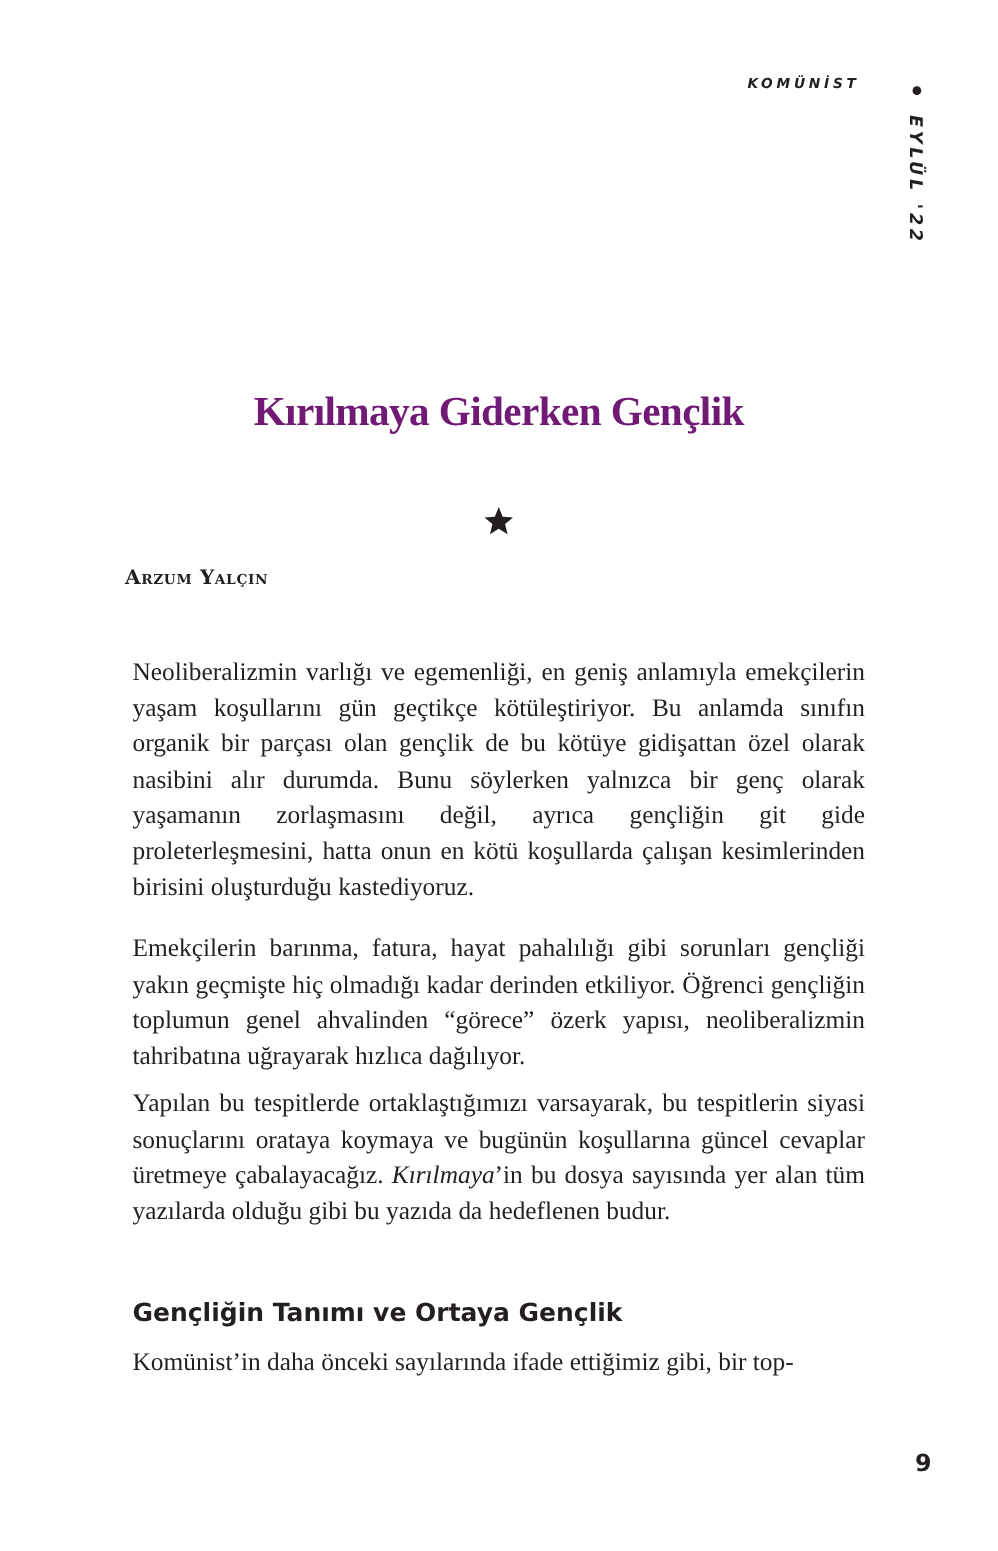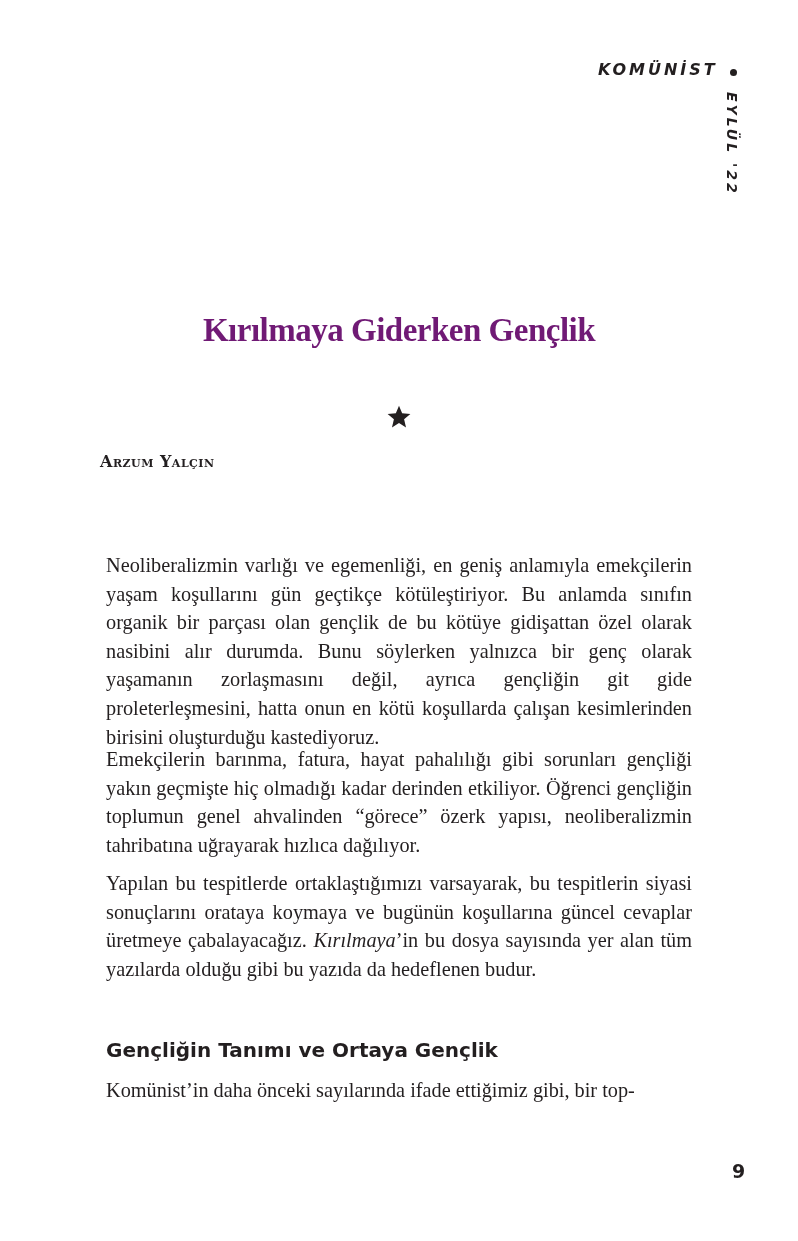--- a/index.html
+++ b/index.html
@@ -1,20 +1,20 @@
 <!DOCTYPE html>
 <html><head>
   <meta charset="utf-8">
   <style>
     html, body { margin: 0; padding: 0; background: #ffffff; }
     body { width: 798px; height: 1241px; position: relative; overflow: hidden; color: #231f20; }
     .masthead {
       position: absolute; left: 598px; top: 60px;
       font-family: "DejaVu Sans", sans-serif; font-weight: bold; font-style: italic;
-      font-size: 16px; letter-spacing: 3px; color: #231f20; white-space: nowrap;
+      font-size: 11px; letter-spacing: 3px; color: #231f20; white-space: nowrap;
     }
     .dot { position: absolute; left: 730px; top: 69px; width: 7px; height: 7px; border-radius: 50%; background: #231f20; }
     .issue-date {
       position: absolute; left: 724px; top: 92px;
       writing-mode: vertical-rl;
       font-family: "DejaVu Sans", sans-serif; font-weight: bold; font-style: italic;
       font-size: 14px; letter-spacing: 3px; color: #231f20; white-space: nowrap;
     }
     .title {
       position: absolute; left: 100px; width: 598px; top: 306px;
@@ -25,21 +25,21 @@
     .author {
       position: absolute; left: 100px; width: 598px; top: 452px; text-align: left;
       font-family: "DejaVu Serif", serif; font-weight: bold; font-size: 16px;
       font-variant: small-caps; letter-spacing: 0.5px; color: #231f20;
     }
     .body-text {
       position: absolute; left: 106px; width: 586px;
       font-family: "Liberation Serif", serif; font-size: 20.3px; line-height: 28.6px;
       text-align: justify; color: #231f20; margin: 0;
     }
-    .p1 { top: 551px; }
+    .p1 { top: 524px; }
     .p2 { top: 745px; }
     .p3 { top: 869px; }
     .p4 { top: 1076px; }
     .heading {
       position: absolute; left: 106px; top: 1038px;
       font-family: "DejaVu Sans", sans-serif; font-size: 20px; color: #231f20; margin: 0;
     }
     .page-number {
       position: absolute; left: 732px; top: 1160px;
       font-family: "DejaVu Sans", sans-serif; font-weight: bold; font-size: 19px; color: #231f20;

